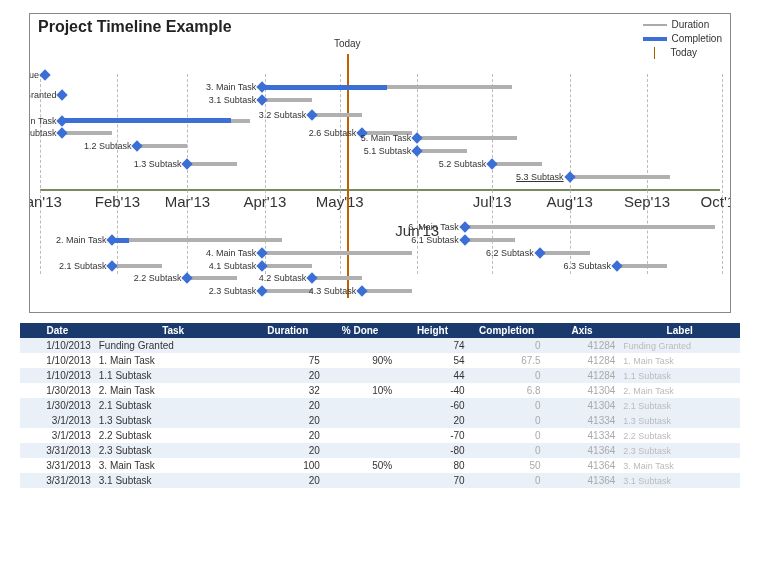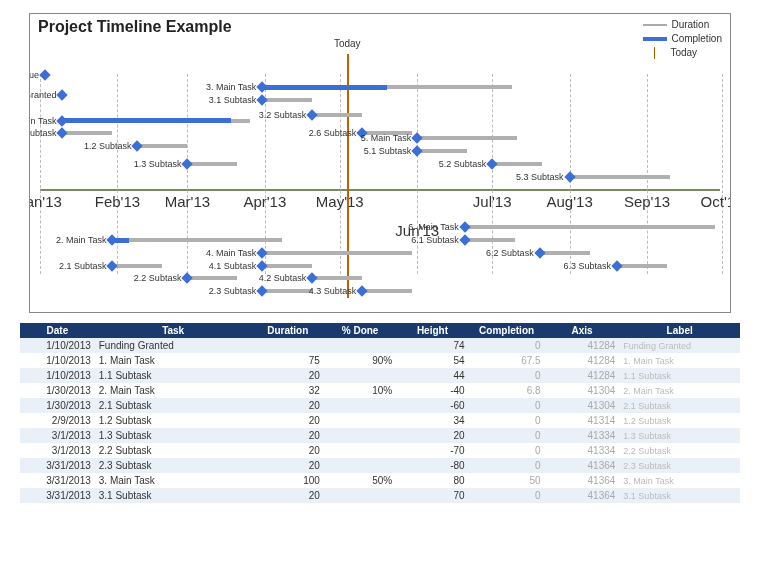--- a/index.html
+++ b/index.html
@@ -137,21 +137,21 @@
       <div class="milestone" style="left: 377.223px; top: 84.38px;"></div>
       <div class="task-label" style="top: 84.38px; left: 371.223px; transform: translate(-100%, -50%); padding-left: 29px;">5. Main Task</div>
       <div class="bar-duration" style="left: 377.223px; top: 95.11px; width: 49.9634px;"></div>
       <div class="milestone" style="left: 377.223px; top: 97.11px;"></div>
       <div class="task-label" style="top: 97.11px; left: 371.223px; transform: translate(-100%, -50%);">5.1 Subtask</div>
       <div class="bar-duration" style="left: 452.168px; top: 107.84px; width: 49.9634px;"></div>
       <div class="milestone" style="left: 452.168px; top: 109.84px;"></div>
       <div class="task-label" style="top: 109.84px; left: 446.168px; transform: translate(-100%, -50%);">5.2 Subtask</div>
       <div class="bar-duration" style="left: 529.612px; top: 120.57px; width: 99.9267px;"></div>
       <div class="milestone" style="left: 529.612px; top: 122.57px;"></div>
-      <div class="task-label" style="top: 122.57px; left: 523.612px; transform: translate(-100%, -50%);">5.3 Subtask</div>
+      <div class="task-label" style="top: 122.57px; left: 523.612px; transform: translate(-100%, -50%); text-decoration: underline;">5.3 Subtask</div>
       <div class="bar-duration" style="left: 424.689px; top: 171.49px; width: 249.817px;"></div>
       <div class="milestone" style="left: 424.689px; top: 173.49px;"></div>
       <div class="task-label" style="top: 173.49px; left: 418.689px; transform: translate(-100%, -50%);">6. Main Task</div>
       <div class="bar-duration" style="left: 424.689px; top: 184.22px; width: 49.9634px;"></div>
       <div class="milestone" style="left: 424.689px; top: 186.22px;"></div>
       <div class="task-label" style="top: 186.22px; left: 418.689px; transform: translate(-100%, -50%);">6.1 Subtask</div>
       <div class="bar-duration" style="left: 499.634px; top: 196.95px; width: 49.9634px;"></div>
       <div class="milestone" style="left: 499.634px; top: 198.95px;"></div>
       <div class="task-label" style="top: 198.95px; left: 493.634px; transform: translate(-100%, -50%);">6.2 Subtask</div>
       <div class="bar-duration" style="left: 577.077px; top: 209.68px; width: 49.9634px;"></div>
@@ -217,30 +217,20 @@
       <tr class="alt">
         <td class="c-date">1/30/2013</td>
         <td class="c-task">2.1 Subtask</td>
         <td class="c-num">20</td>
         <td class="c-num"></td>
         <td class="c-num">-60</td>
         <td class="c-grey">0</td>
         <td class="c-grey">41304</td>
         <td class="c-grey-l">2.1 Subtask</td>
       </tr>
-      <tr>
-        <td class="c-date">2/9/2013</td>
-        <td class="c-task">1.2 Subtask</td>
-        <td class="c-num">20</td>
-        <td class="c-num"></td>
-        <td class="c-num">34</td>
-        <td class="c-grey">0</td>
-        <td class="c-grey">41314</td>
-        <td class="c-grey-l">1.2 Subtask</td>
-      </tr>
       <tr class="alt">
         <td class="c-date">3/1/2013</td>
         <td class="c-task">1.3 Subtask</td>
         <td class="c-num">20</td>
         <td class="c-num"></td>
         <td class="c-num">20</td>
         <td class="c-grey">0</td>
         <td class="c-grey">41334</td>
         <td class="c-grey-l">1.3 Subtask</td>
       </tr>

